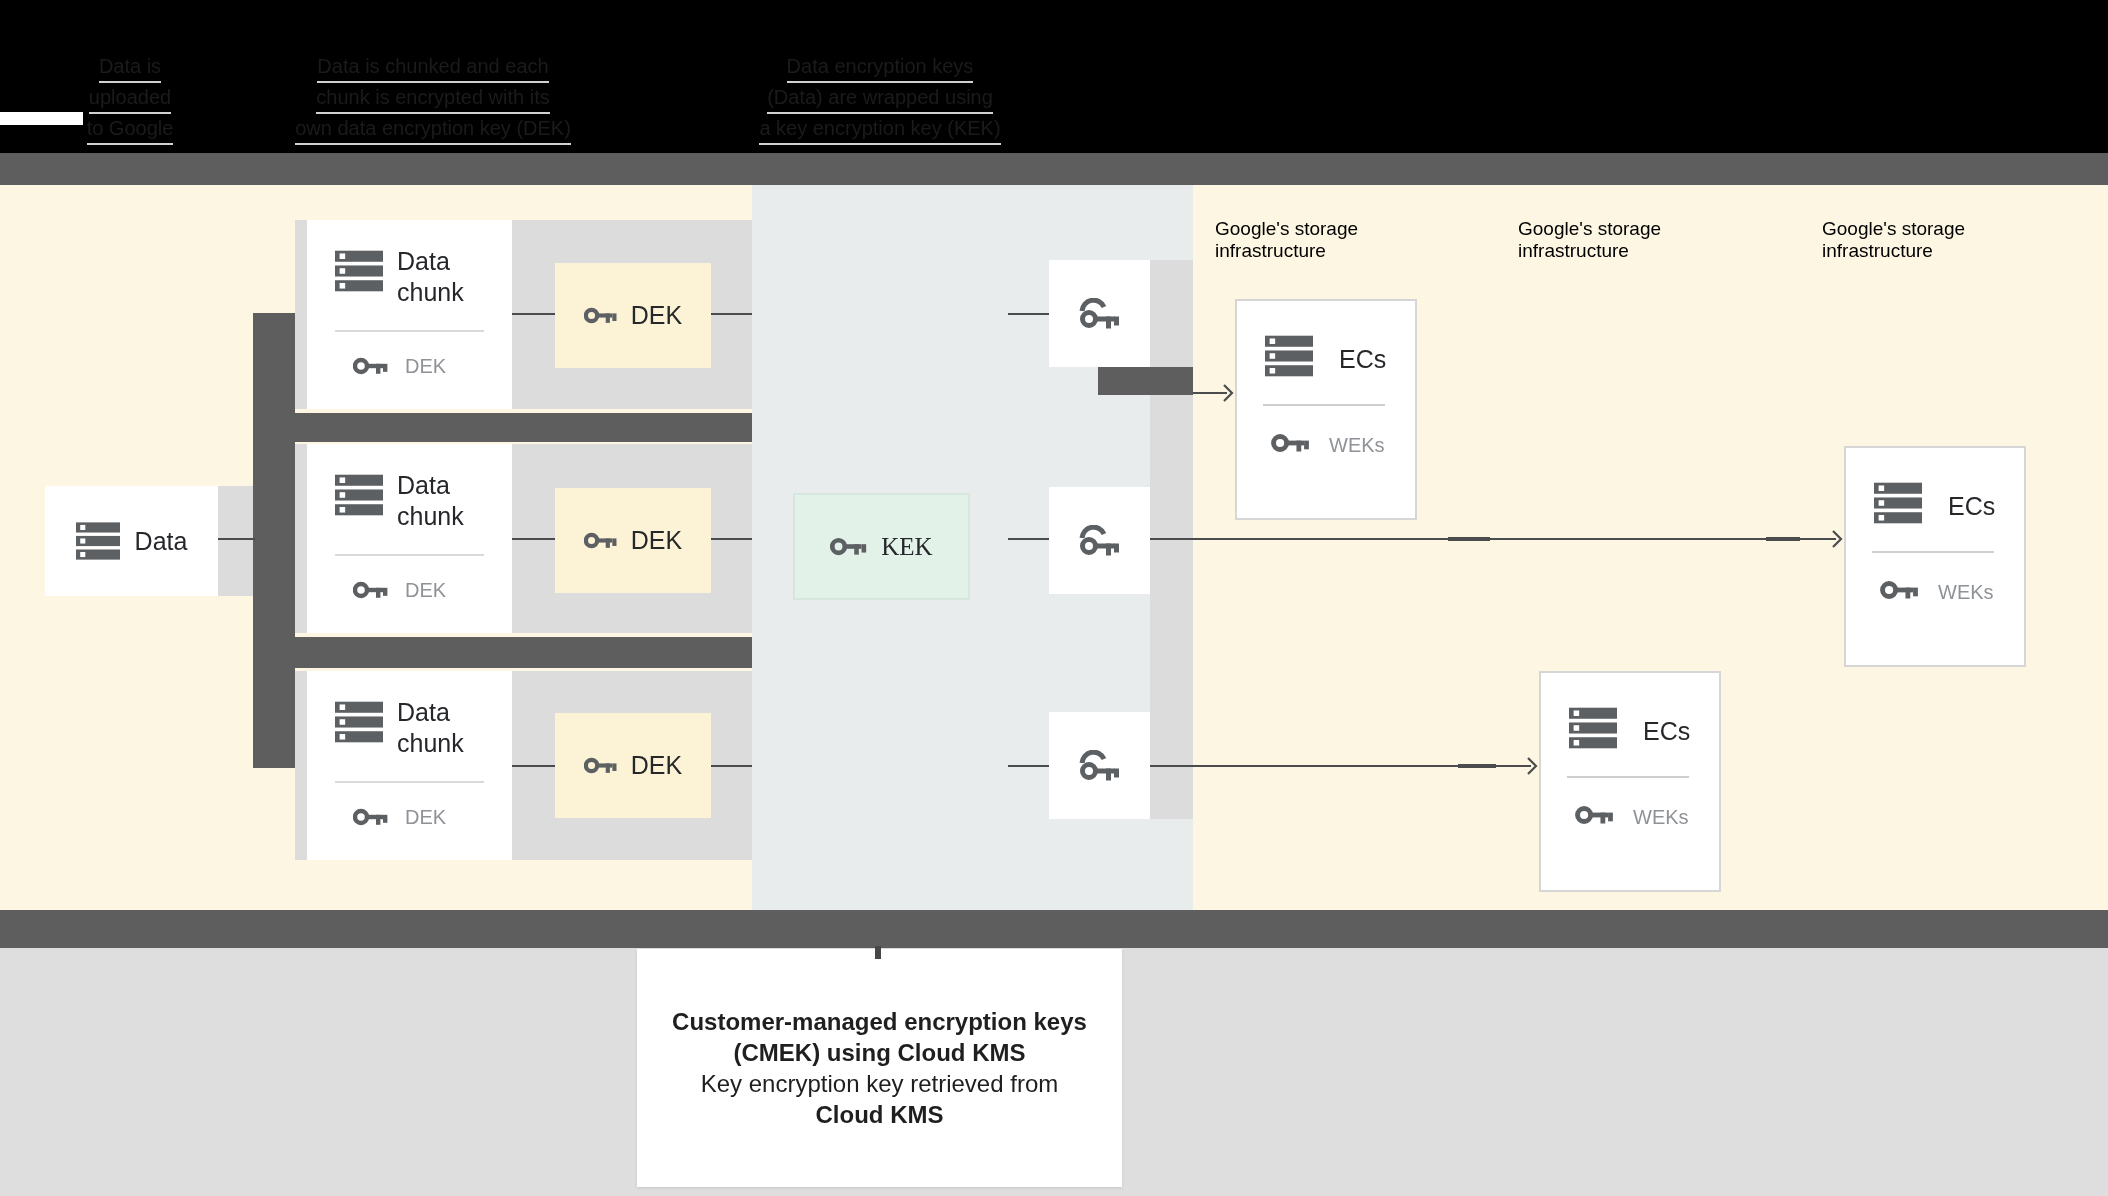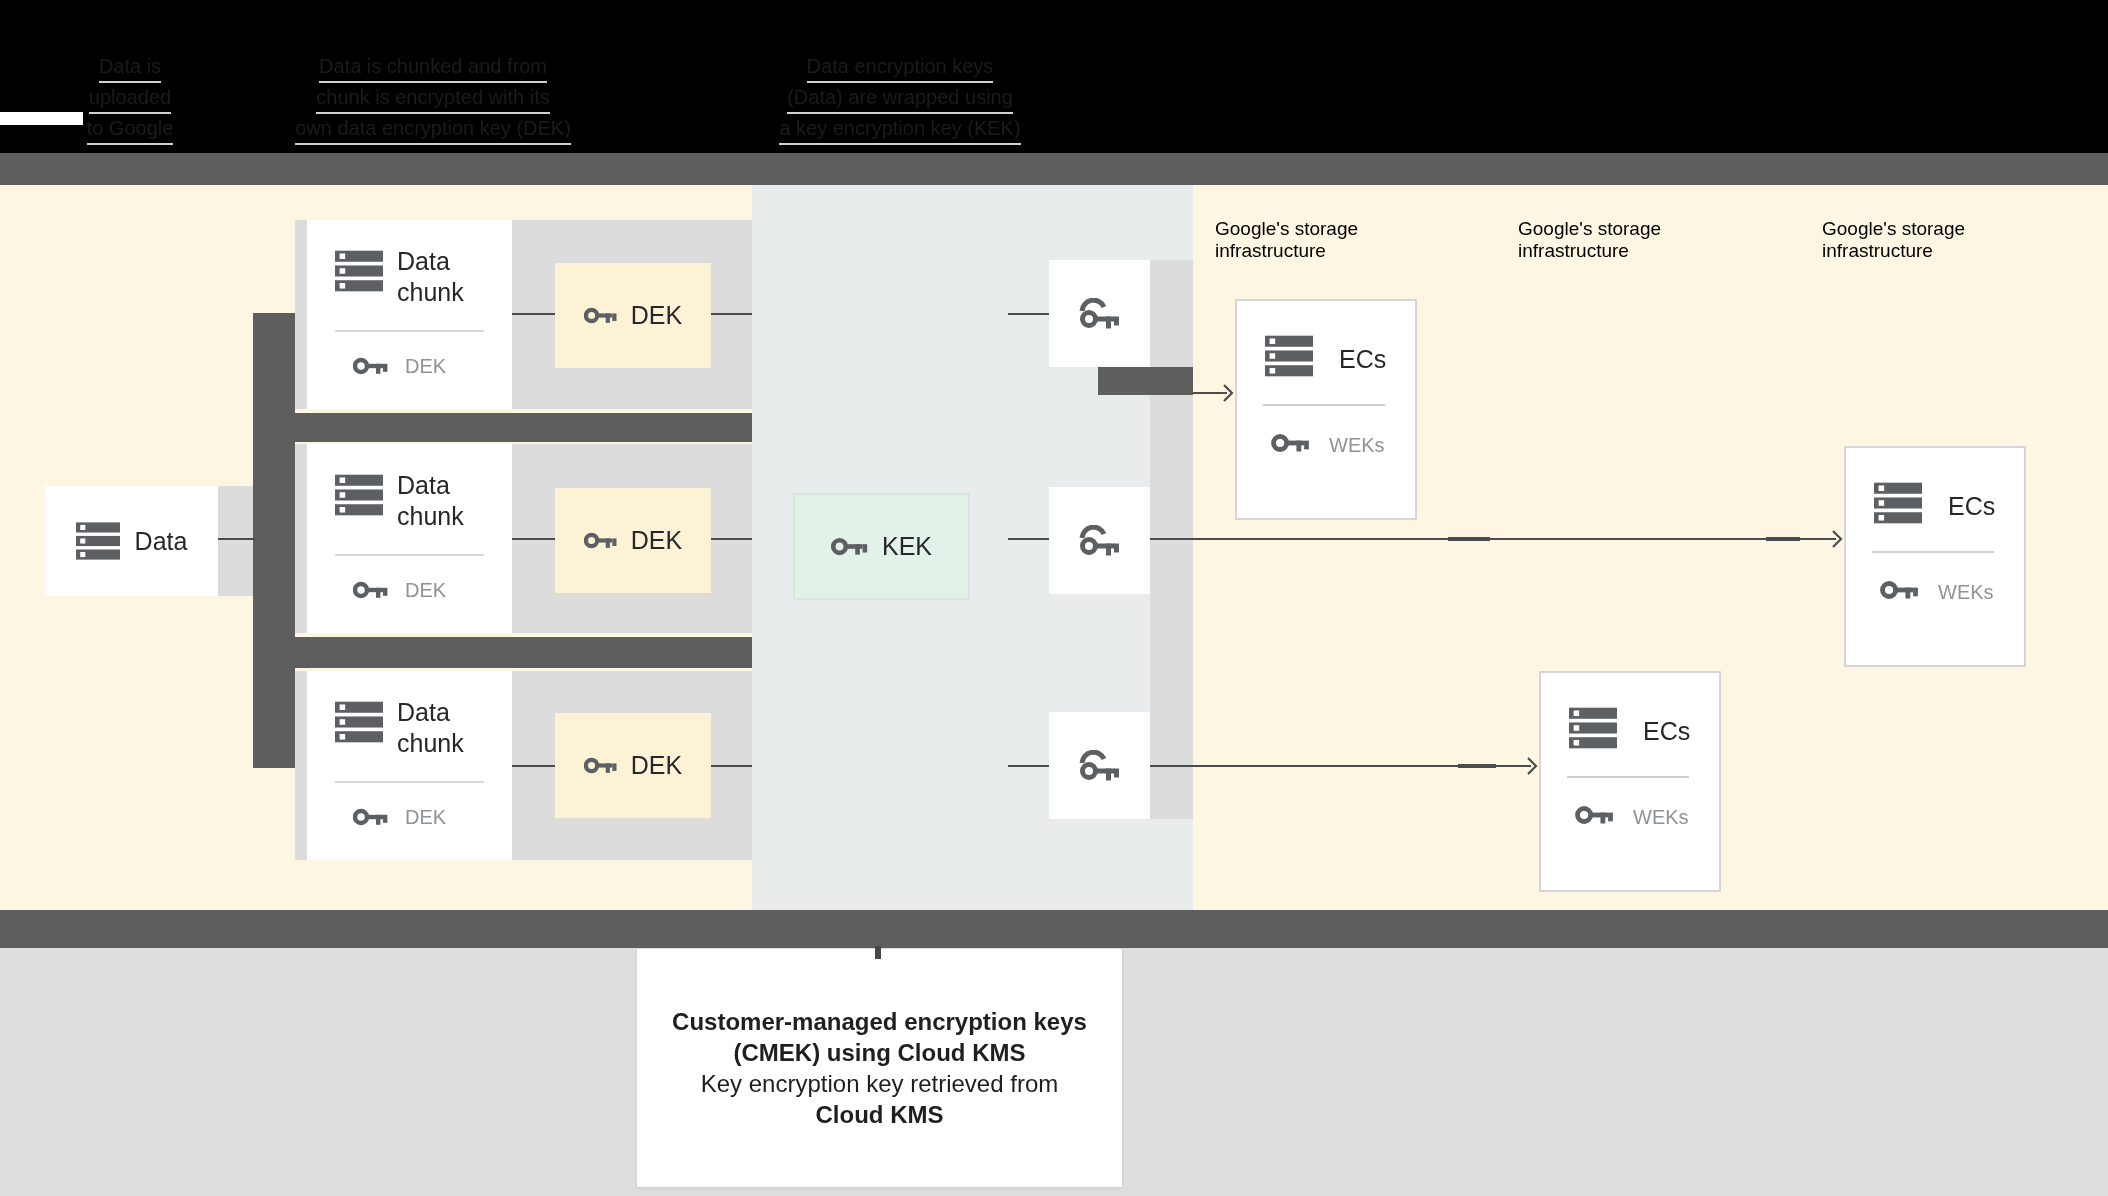--- a/index.html
+++ b/index.html
@@ -90,25 +90,25 @@
 
 <div class="stage">
 
   <div class="abs header">
     <div class="hcol" style="left:30px;top:52px;width:200px;">
       <div><span>Data is</span></div>
       <div><span>uploaded</span></div>
       <div><span>to Google</span></div>
     </div>
     <div class="hcol" style="left:283px;top:52px;width:300px;">
-      <div><span>Data is chunked and from</span></div>
+      <div><span>Data is chunked and each</span></div>
       <div><span>chunk is encrypted with its</span></div>
       <div><span>own data encryption key (DEK)</span></div>
     </div>
-    <div class="hcol" style="left:740px;top:52px;width:320px;">
+    <div class="hcol" style="left:720px;top:52px;width:320px;">
       <div><span>Data encryption keys</span></div>
       <div><span>(Data) are wrapped using</span></div>
       <div><span>a key encryption key (KEK)</span></div>
     </div>
     <div class="abs white-streak"></div>
   </div>
   <div class="abs black-notch"></div>
 
   <div class="abs bar top"></div>
 
@@ -222,21 +222,21 @@
     </div>
     <div class="abs dek-box" style="top:528px;">
       <span>
           <svg width="34" height="21" viewBox="0 0 36 22">
             <use href="#ic-key"></use>
           </svg>
         </span>
       <span class="box-label">DEK</span>
     </div>
 
-    <div class="abs kek-box" style="top:308px;">
+    <div class="abs kek-box" style="top:308px;font-family:Liberation Serif, serif;">
       <span>
           <svg width="38" height="23" viewBox="0 0 36 22">
             <use href="#ic-key"></use>
           </svg>
         </span>
       <span class="box-label">KEK</span>
     </div>
 
     <div class="abs wrap-box" style="top:75px;">
       <span>

